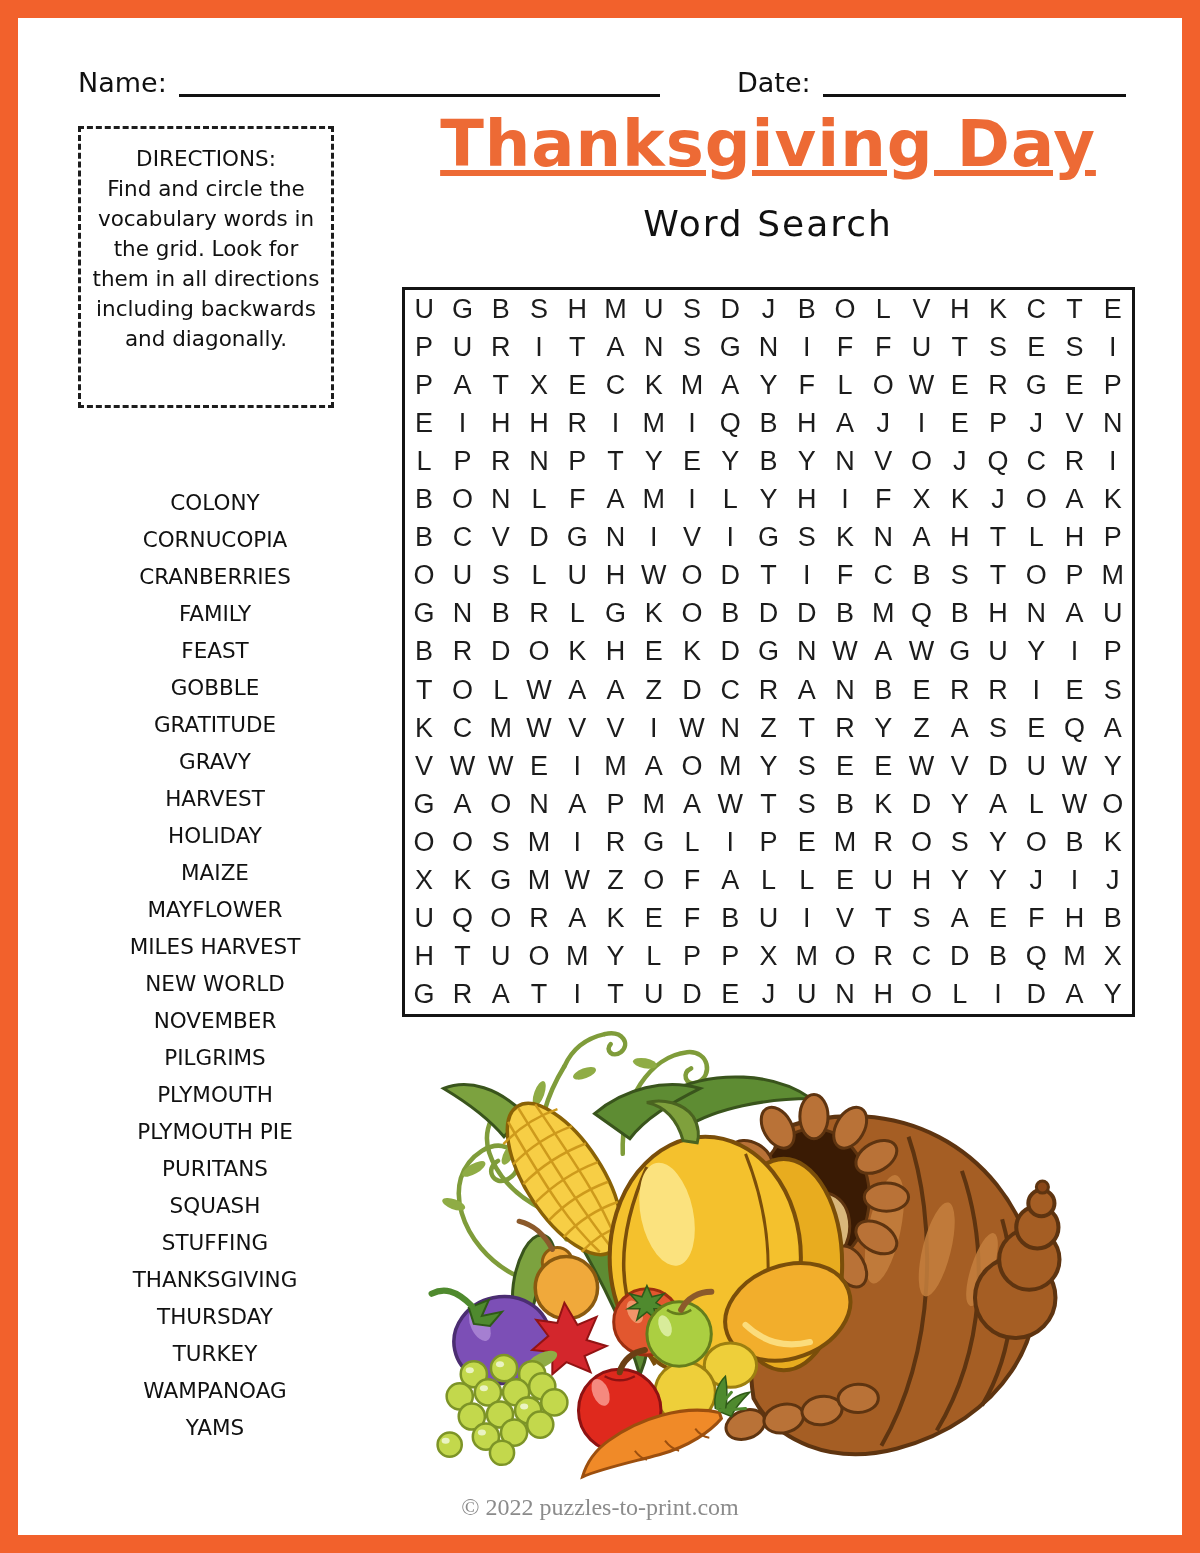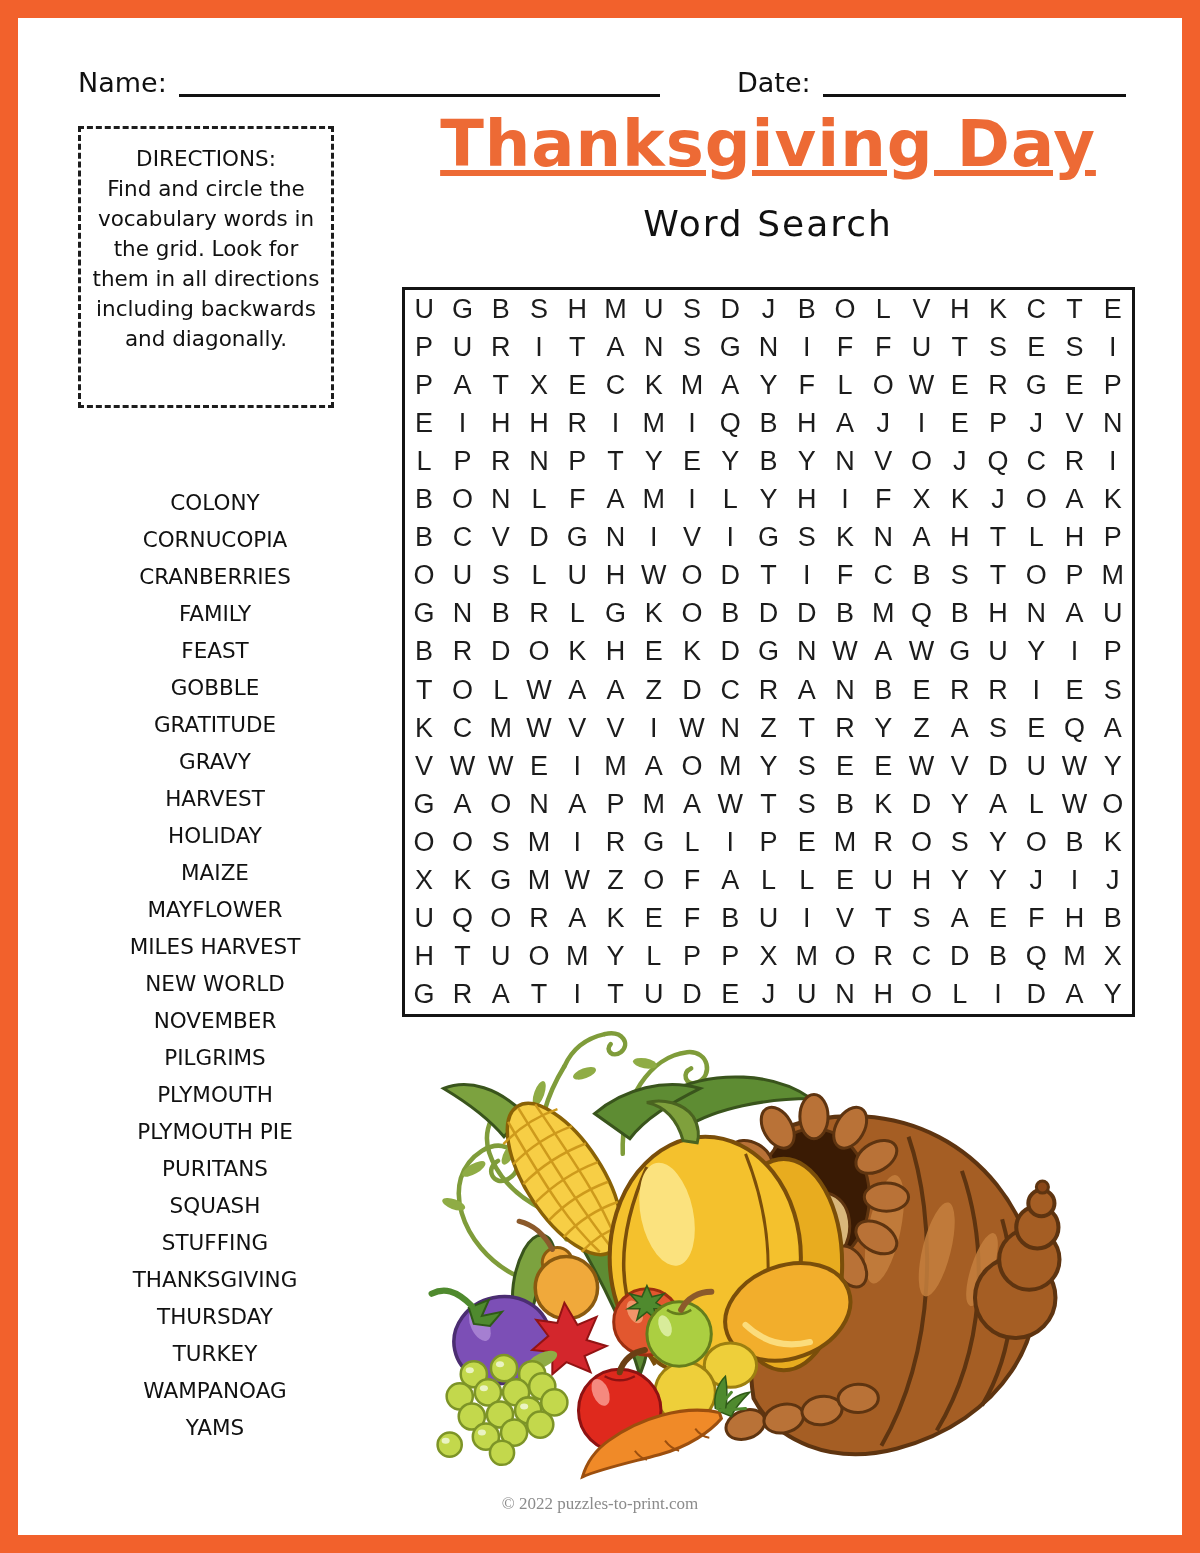--- a/index.html
+++ b/index.html
@@ -31,21 +31,21 @@
     box-sizing:border-box; border:3px solid #141414;
     display:grid; grid-template-columns:repeat(19,1fr); grid-template-rows:repeat(19,1fr);
   }
   .grid-box .cell {
     display:flex; align-items:center; justify-content:center;
     font-family:"Liberation Sans", sans-serif; font-size:27px; color:#1c1c1c;
   }
   .illustration { position:absolute; left:395px; top:1000px; width:655px; height:478px; }
   .footer-note {
     position:absolute; left:0; right:0; top:1476px; text-align:center;
-    font-family:"Liberation Serif", serif; font-size:17px; color:#8b8b8b;
+    font-family:"Liberation Serif", serif; font-size:24px; color:#8b8b8b;
   }
 </style>
 </head>
 <body>
 
 <div class="page" style="border-color: rgb(242, 97, 44); background: rgb(255, 255, 255);">
 
   <div class="fill-row" style="left:60px; top:38px; width:582px; height:41px;">
     <span class="fill-label">Name:</span>
     <span class="fill-line"></span>

